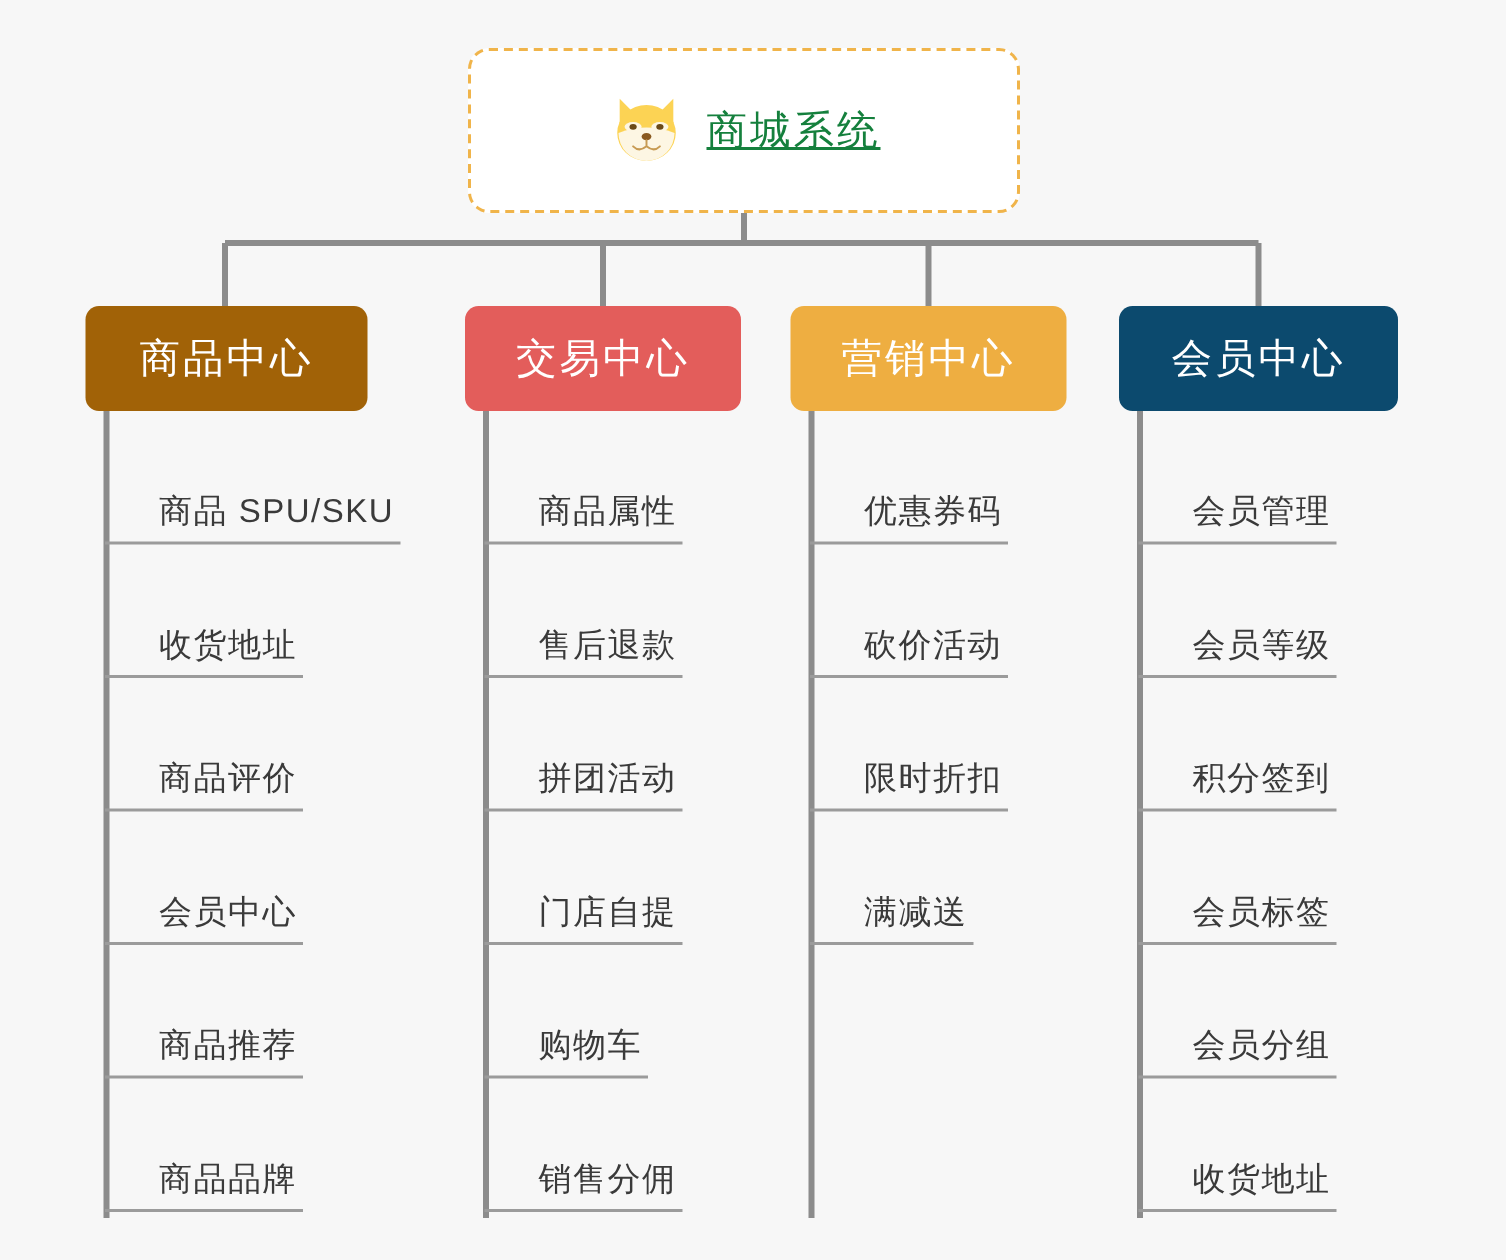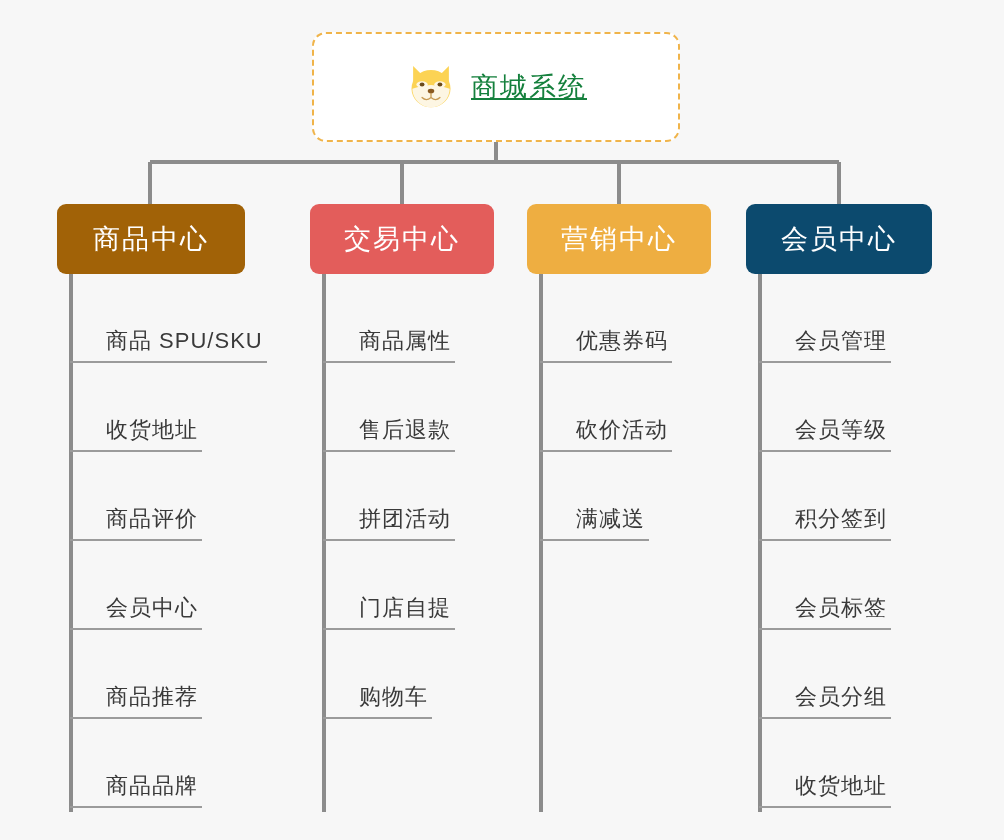--- a/index.html
+++ b/index.html
@@ -187,30 +187,36 @@
       </div>
     <div class="leaf-item">
         <span class="leaf-label">拼团活动</span>
       </div>
     <div class="leaf-item">
         <span class="leaf-label">门店自提</span>
       </div>
     <div class="leaf-item">
         <span class="leaf-label">购物车</span>
       </div>
+    <div class="leaf-item">
+        <span class="leaf-label">销售分佣</span>
+      </div>
   </div>
 
   <div class="leaf-column col-2">
     <div class="leaf-item">
         <span class="leaf-label">优惠券码</span>
       </div>
     <div class="leaf-item">
         <span class="leaf-label">砍价活动</span>
       </div>
     <div class="leaf-item">
+        <span class="leaf-label">限时折扣</span>
+      </div>
+    <div class="leaf-item">
         <span class="leaf-label">满减送</span>
       </div>
   </div>
 
   <div class="leaf-column col-3">
     <div class="leaf-item">
         <span class="leaf-label">会员管理</span>
       </div>
     <div class="leaf-item">
         <span class="leaf-label">会员等级</span>

